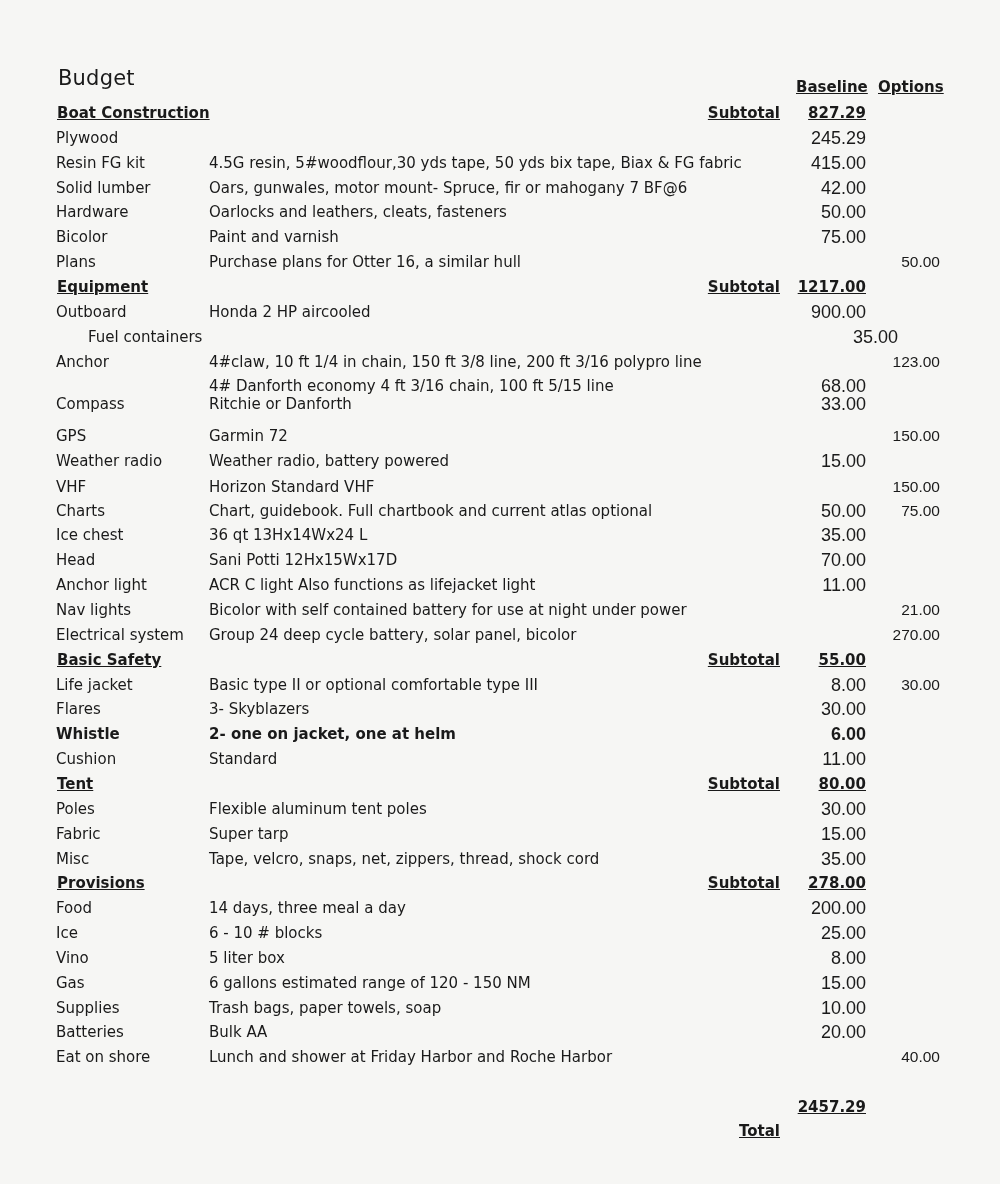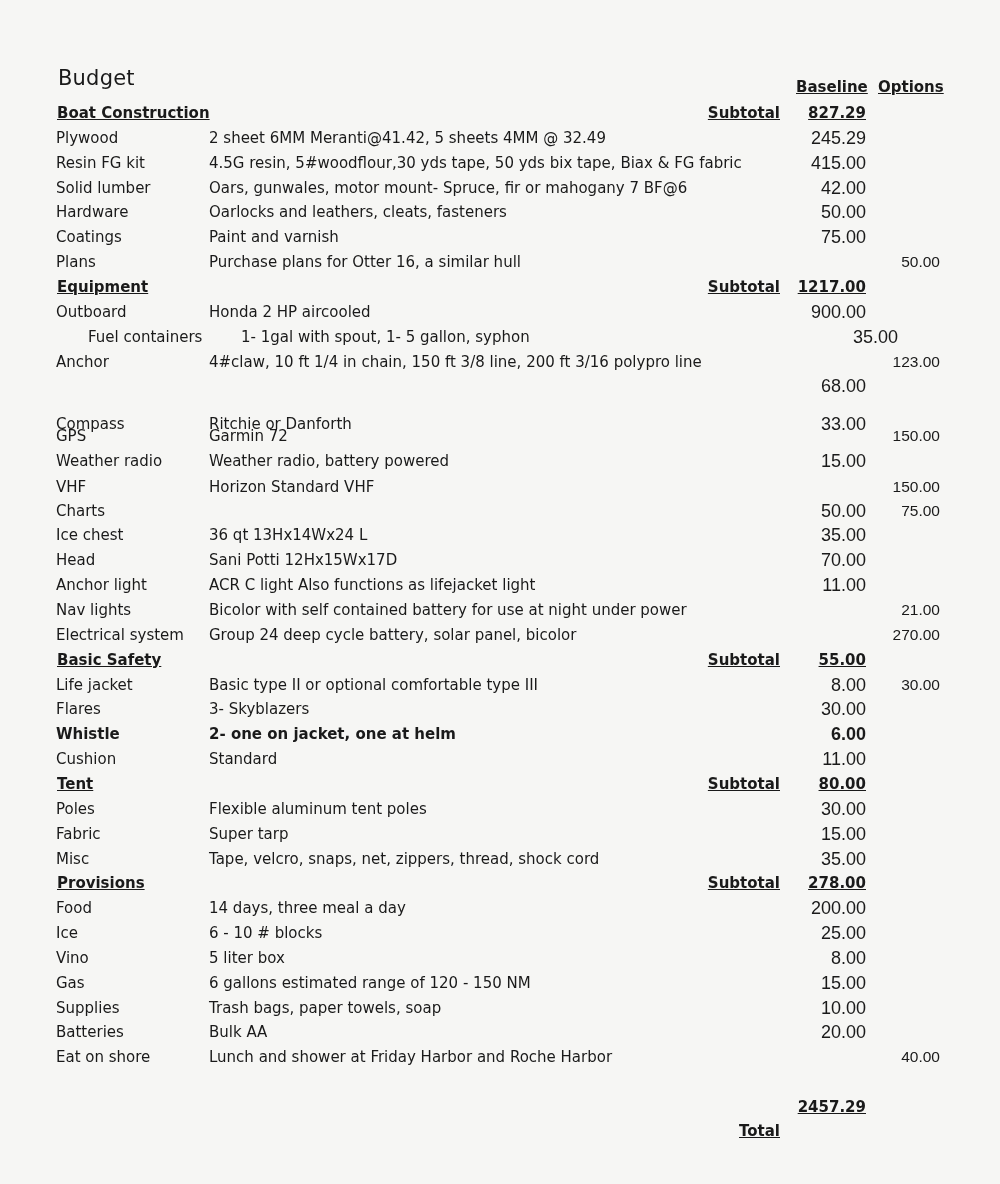--- a/index.html
+++ b/index.html
@@ -47,21 +47,20 @@
   <div class="colhdr" style="left:878px;">Options</div>
 
   <div id="rows">
       <div class="row section" style="top: 103px;">
         <span class="cat">Boat Construction</span>
         <span class="sublabel">Subtotal</span>
         <span class="base">827.29</span>
       </div>
       <div class="row" style="top: 127.85px;">
         <span class="cat">Plywood</span>
-        <span class="desc">2 sheet 6MM Meranti@41.42, 5 sheets 4MM @ 32.49</span>
         <span class="base">245.29</span>
         <span class="opt"></span>
       </div>
       <div class="row" style="top: 152.7px;">
         <span class="cat">Resin FG kit</span>
         <span class="desc">4.5G resin, 5#woodflour,30 yds tape, 50 yds bix tape, Biax &amp; FG fabric</span>
         <span class="base">415.00</span>
         <span class="opt"></span>
       </div>
       <div class="row" style="top: 177.55px;">
@@ -70,21 +69,21 @@
         <span class="base">42.00</span>
         <span class="opt"></span>
       </div>
       <div class="row" style="top: 202.4px;">
         <span class="cat">Hardware</span>
         <span class="desc">Oarlocks and leathers, cleats, fasteners</span>
         <span class="base">50.00</span>
         <span class="opt"></span>
       </div>
       <div class="row" style="top: 227.25px;">
-        <span class="cat">Coatings</span>
+        <span class="cat">Bicolor</span>
         <span class="desc">Paint and varnish</span>
         <span class="base">75.00</span>
         <span class="opt"></span>
       </div>
       <div class="row" style="top: 252.1px;">
         <span class="cat">Plans</span>
         <span class="desc">Purchase plans for Otter 16, a similar hull</span>
         <span class="base"></span>
         <span class="opt">50.00</span>
       </div>
@@ -94,36 +93,36 @@
         <span class="base">1217.00</span>
       </div>
       <div class="row" style="top: 301.8px;">
         <span class="cat">Outboard</span>
         <span class="desc">Honda 2 HP aircooled</span>
         <span class="base">900.00</span>
         <span class="opt"></span>
       </div>
       <div class="row" style="top: 326.65px; margin-left: 32px;">
         <span class="cat">Fuel containers</span>
-        <span class="desc">1- 1gal with spout, 1- 5 gallon, syphon</span>
         <span class="base">35.00</span>
         <span class="opt"></span>
       </div>
       <div class="row" style="top: 351.5px;">
         <span class="cat">Anchor</span>
         <span class="desc">4#claw, 10 ft 1/4 in chain, 150 ft 3/8 line, 200 ft 3/16 polypro line</span>
         <span class="base"></span>
         <span class="opt">123.00</span>
       </div>
       <div class="row" style="top: 376.35px;">
         <span class="cat"></span>
+        <span class="desc">4# Danforth economy 4 ft 3/16 chain, 100 ft 5/15 line</span>
         <span class="base">68.00</span>
         <span class="opt"></span>
       </div>
-      <div class="row" style="top: 414px;">
+      <div class="row" style="top: 394px;">
         <span class="cat">Compass</span>
         <span class="desc">Ritchie or Danforth</span>
         <span class="base">33.00</span>
         <span class="opt"></span>
       </div>
       <div class="row" style="top: 426.05px;">
         <span class="cat">GPS</span>
         <span class="desc">Garmin 72</span>
         <span class="base"></span>
         <span class="opt">150.00</span>
@@ -135,20 +134,21 @@
         <span class="opt"></span>
       </div>
       <div class="row" style="top: 477px;">
         <span class="cat">VHF</span>
         <span class="desc">Horizon Standard VHF</span>
         <span class="base"></span>
         <span class="opt">150.00</span>
       </div>
       <div class="row" style="top: 500.6px;">
         <span class="cat">Charts</span>
+        <span class="desc">Chart, guidebook. Full chartbook and current atlas optional</span>
         <span class="base">50.00</span>
         <span class="opt">75.00</span>
       </div>
       <div class="row" style="top: 525.45px;">
         <span class="cat">Ice chest</span>
         <span class="desc">36 qt 13Hx14Wx24 L</span>
         <span class="base">35.00</span>
         <span class="opt"></span>
       </div>
       <div class="row" style="top: 550.3px;">

